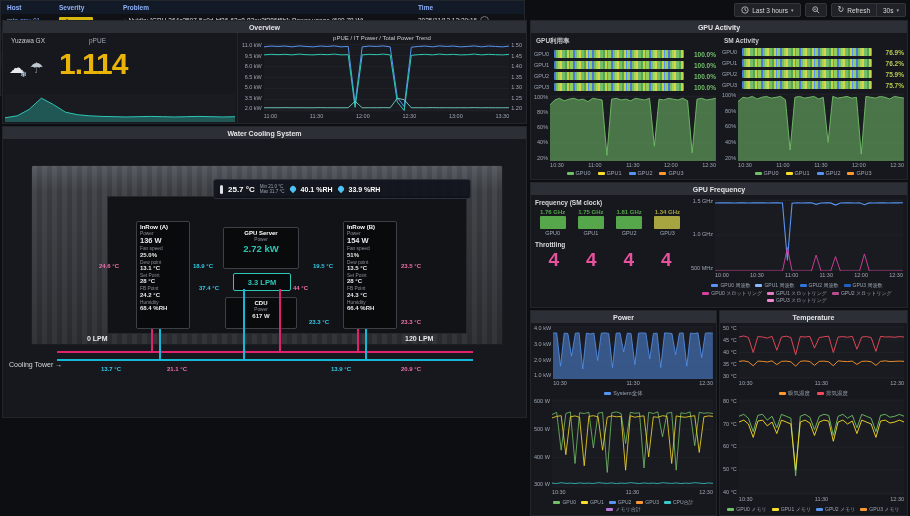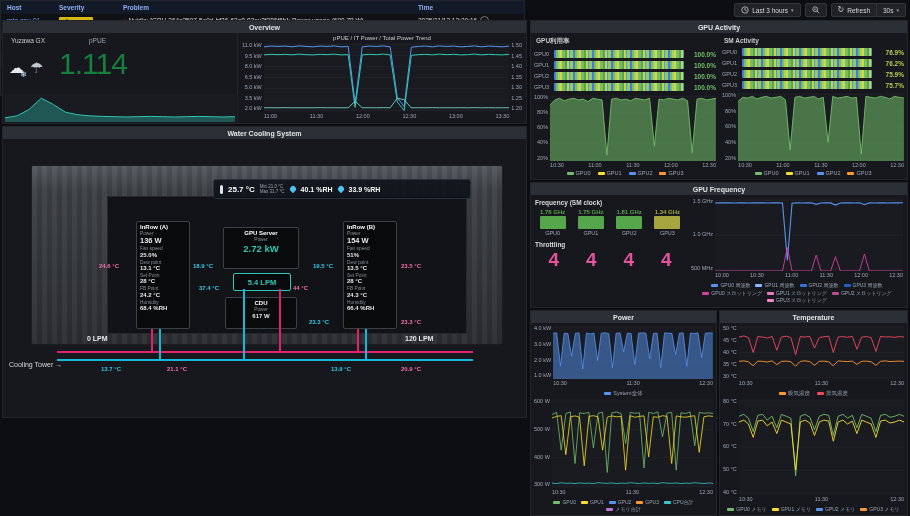--- a/index.html
+++ b/index.html
@@ -36,21 +36,21 @@
   
   #panel-overview{left:2px;top:20px;width:525px;height:104px;}
   .ov-body{display:flex;height:90px;}
   .ov-stat{width:234px;position:relative;border-right:1px solid #22252a;}
   .ov-site{position:absolute;left:8px;top:4px;font-size:6.5px;color:#c7c9cc;}
   .ov-ppue-label{position:absolute;left:86px;top:4px;font-size:6.5px;color:#9da5b4;}
   .wx{position:absolute;left:6px;top:26px;font-size:15px;color:#e6e8ea;display:flex;gap:6px;}
   .wx-cloud{position:relative;}
   .wx-cloud i{position:absolute;font-style:normal;font-size:8px;bottom:-2px;right:-3px;color:#cfe8ff;}
   .wx-umb{color:#bfc7cf;}
-  .ov-big{position:absolute;left:56px;top:14px;font-size:30px;font-weight:normal;color:#15803d;letter-spacing:-1px;}
+  .ov-big{position:absolute;left:56px;top:14px;font-size:30px;font-weight:bold;color:#eab308;letter-spacing:-1px;}
   .ov-spark{position:absolute;left:2px;right:2px;bottom:1px;height:28px;}
   .ov-trend{flex:1;display:flex;flex-direction:column;padding:2px 4px;min-width:0;}
   .ov-trend-title{font-size:6px;color:#c7c9cc;text-align:center;height:8px;}
   .ov-trend-chart{flex:1;}
   
   #panel-cooling{left:2px;top:126px;width:525px;height:292px;}
   .cool-body{position:relative;height:278px;}
   .cool-body>div,.cool-body>span{position:absolute;}
   .ctnr{background:
       repeating-linear-gradient(90deg,rgba(255,255,255,0.035) 0 5px,rgba(0,0,0,0.06) 5px 10px),
@@ -295,21 +295,21 @@
             </div>
           </div>
       </div>
 
       <div class="unit-box gpu-srv" style="left:220px;top:88px;width:76px;height:42px">
         <div class="box-title">GPU Server</div>
         <span class="pair-l">Power</span>
         <div class="srv-power">2.72 kW</div>
       </div>
 
-      <div class="flow-box" style="left:230px;top:134px;width:56px;height:16px">5.4 LPM</div>
+      <div class="flow-box" style="left:230px;top:134px;width:56px;height:16px">3.3 LPM</div>
 
       <div class="unit-box cdu" style="left:222px;top:158px;width:72px;height:32px">
         <div class="box-title">CDU</div>
         <span class="pair-l">Power</span>
         <span class="pair-v">617 W</span>
       </div>
 
       <div class="unit-box" style="left:340px;top:82px;width:54px;height:108px">
         <div class="box-title">InRow (B)</div>
         <div class="pair">

